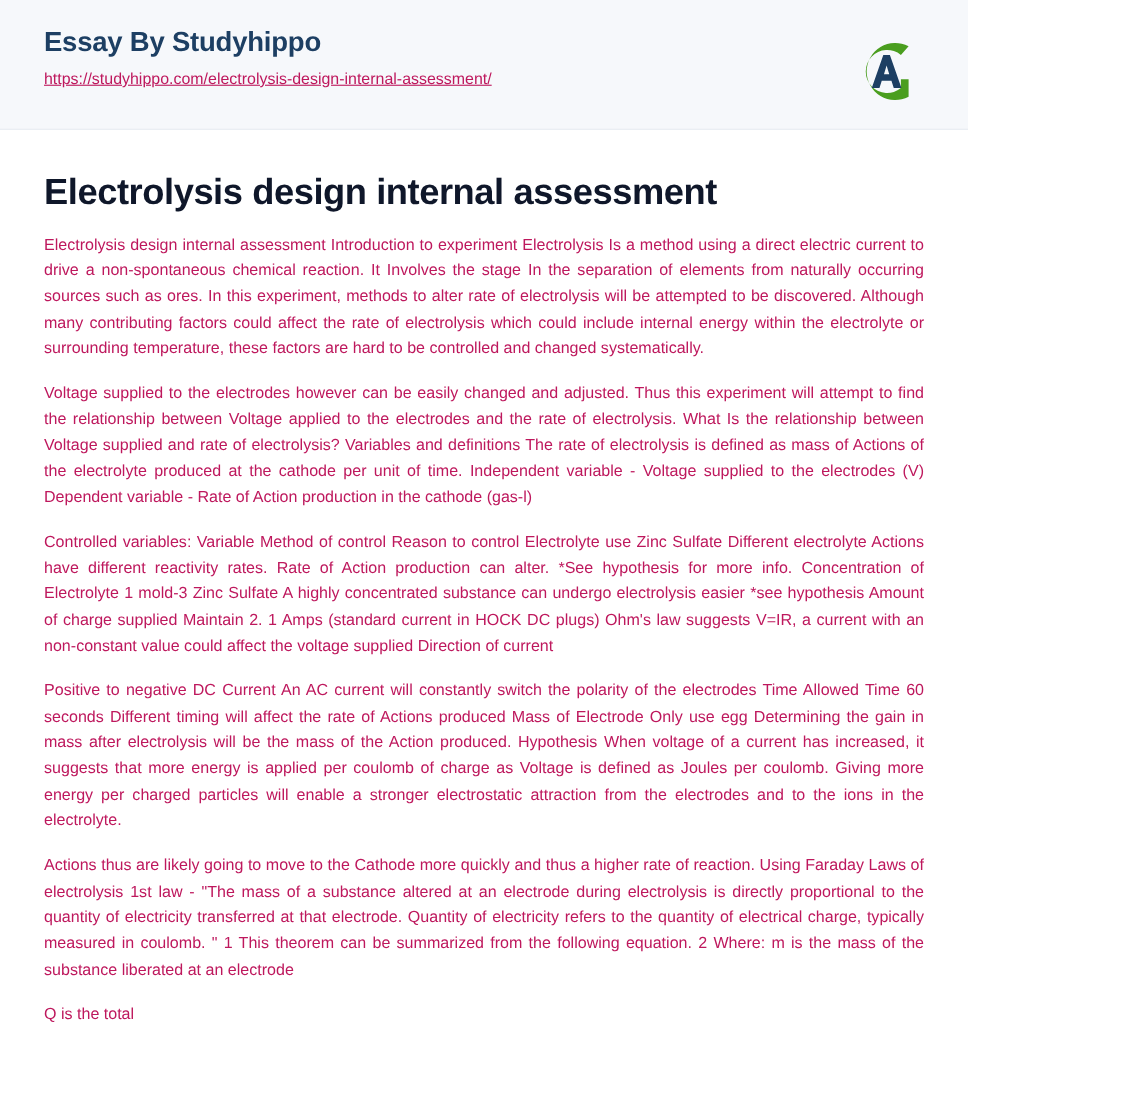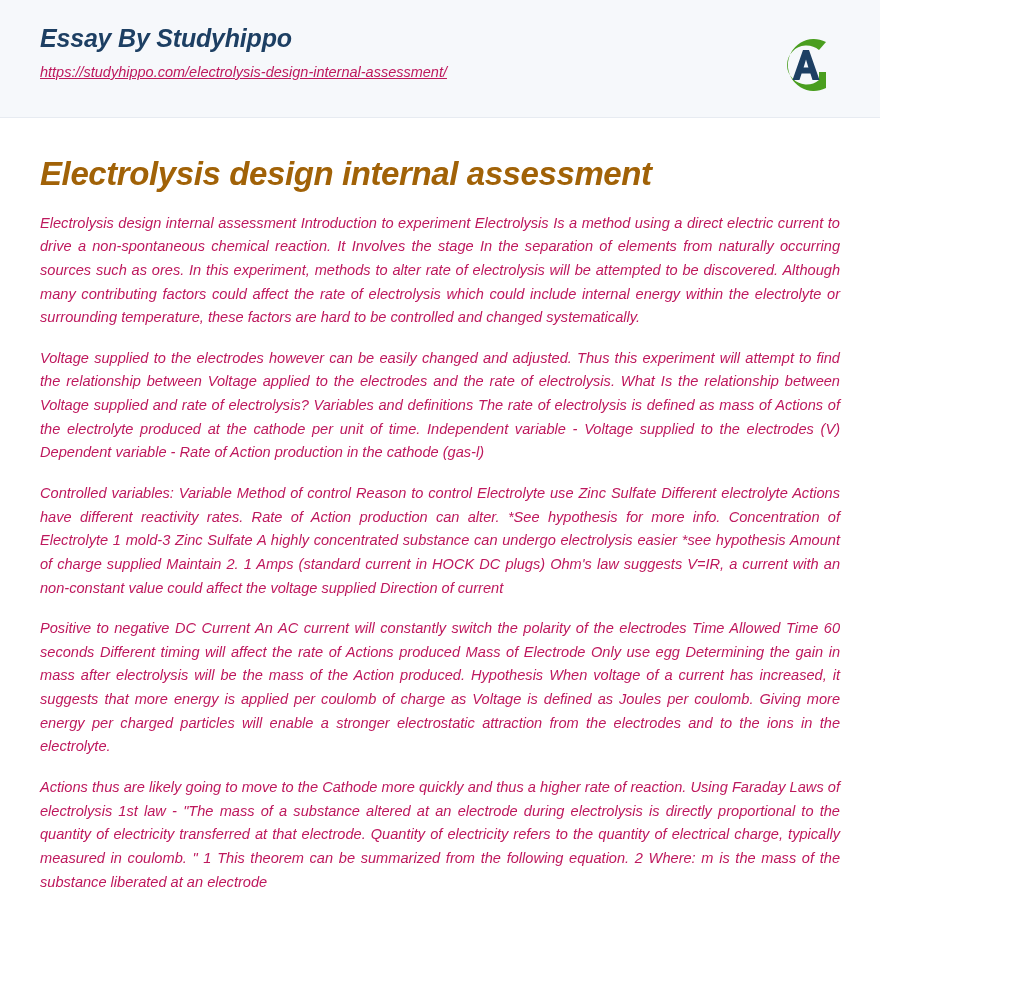--- a/index.html
+++ b/index.html
@@ -7,21 +7,20 @@
     margin: 0; padding: 0;
     background: #ffffff;
     font-family: "Liberation Sans", sans-serif;
   }
   .page {
     width: 880px;
     min-height: 1003px;
     background: #ffffff;
     position: relative;
     overflow: hidden;
-    font-style: italic;
   }
   
   .header {
     background: #f6f8fb;
     border-bottom: 1px solid #e7ebf1;
     height: 118px;
     padding: 26px 40px 0 40px;
     display: flex;
     align-items: flex-start;
     justify-content: space-between;
@@ -46,21 +45,21 @@
   }
   .logo svg { display: block; }
 
   
   .article {
     padding: 30px 40px 40px 40px;
   }
   h1.doc-title {
     font-size: 33px;
     font-weight: bold;
-    color: #a16207;
+    color: #0f172a;
     margin: 6px 0 18px 0;
     letter-spacing: -0.4px;
     line-height: 1.2;
   }
   p.para {
     font-size: 14.6px;
     line-height: 1.62;
     color: #be185d;
     text-align: justify;
     margin: 0 0 17px 0;
@@ -87,15 +86,16 @@
   </div>
 
   <div class="article">
     <h1 class="doc-title">Electrolysis design internal assessment</h1>
 
     <p class="para">Electrolysis design internal assessment Introduction to experiment Electrolysis Is a method using a direct electric current to drive a non-spontaneous chemical reaction. It Involves the stage In the separation of elements from naturally occurring sources such as ores. In this experiment, methods to alter rate of electrolysis will be attempted to be discovered. Although many contributing factors could affect the rate of electrolysis which could include internal energy within the electrolyte or surrounding temperature, these factors are hard to be controlled and changed systematically.</p>
     <p class="para">Voltage supplied to the electrodes however can be easily changed and adjusted. Thus this experiment will attempt to find the relationship between Voltage applied to the electrodes and the rate of electrolysis. What Is the relationship between Voltage supplied and rate of electrolysis? Variables and definitions The rate of electrolysis is defined as mass of Actions of the electrolyte produced at the cathode per unit of time. Independent variable - Voltage supplied to the electrodes (V) Dependent variable - Rate of Action production in the cathode (gas-l)</p>
     <p class="para">Controlled variables: Variable Method of control Reason to control Electrolyte use Zinc Sulfate Different electrolyte Actions have different reactivity rates. Rate of Action production can alter. *See hypothesis for more info. Concentration of Electrolyte 1 mold-3 Zinc Sulfate A highly concentrated substance can undergo electrolysis easier *see hypothesis Amount of charge supplied Maintain 2. 1 Amps (standard current in HOCK DC plugs) Ohm's law suggests V=IR, a current with an non-constant value could affect the voltage supplied Direction of current</p>
     <p class="para">Positive to negative DC Current An AC current will constantly switch the polarity of the electrodes Time Allowed Time 60 seconds Different timing will affect the rate of Actions produced Mass of Electrode Only use egg Determining the gain in mass after electrolysis will be the mass of the Action produced. Hypothesis When voltage of a current has increased, it suggests that more energy is applied per coulomb of charge as Voltage is defined as Joules per coulomb. Giving more energy per charged particles will enable a stronger electrostatic attraction from the electrodes and to the ions in the electrolyte.</p>
     <p class="para">Actions thus are likely going to move to the Cathode more quickly and thus a higher rate of reaction. Using Faraday Laws of electrolysis 1st law - "The mass of a substance altered at an electrode during electrolysis is directly proportional to the quantity of electricity transferred at that electrode. Quantity of electricity refers to the quantity of electrical charge, typically measured in coulomb. " 1 This theorem can be summarized from the following equation. 2 Where: m is the mass of the substance liberated at an electrode</p>
+    <p class="para last-frag">Q is the total</p>
   </div>
 
 </div>
 
 </body></html>

